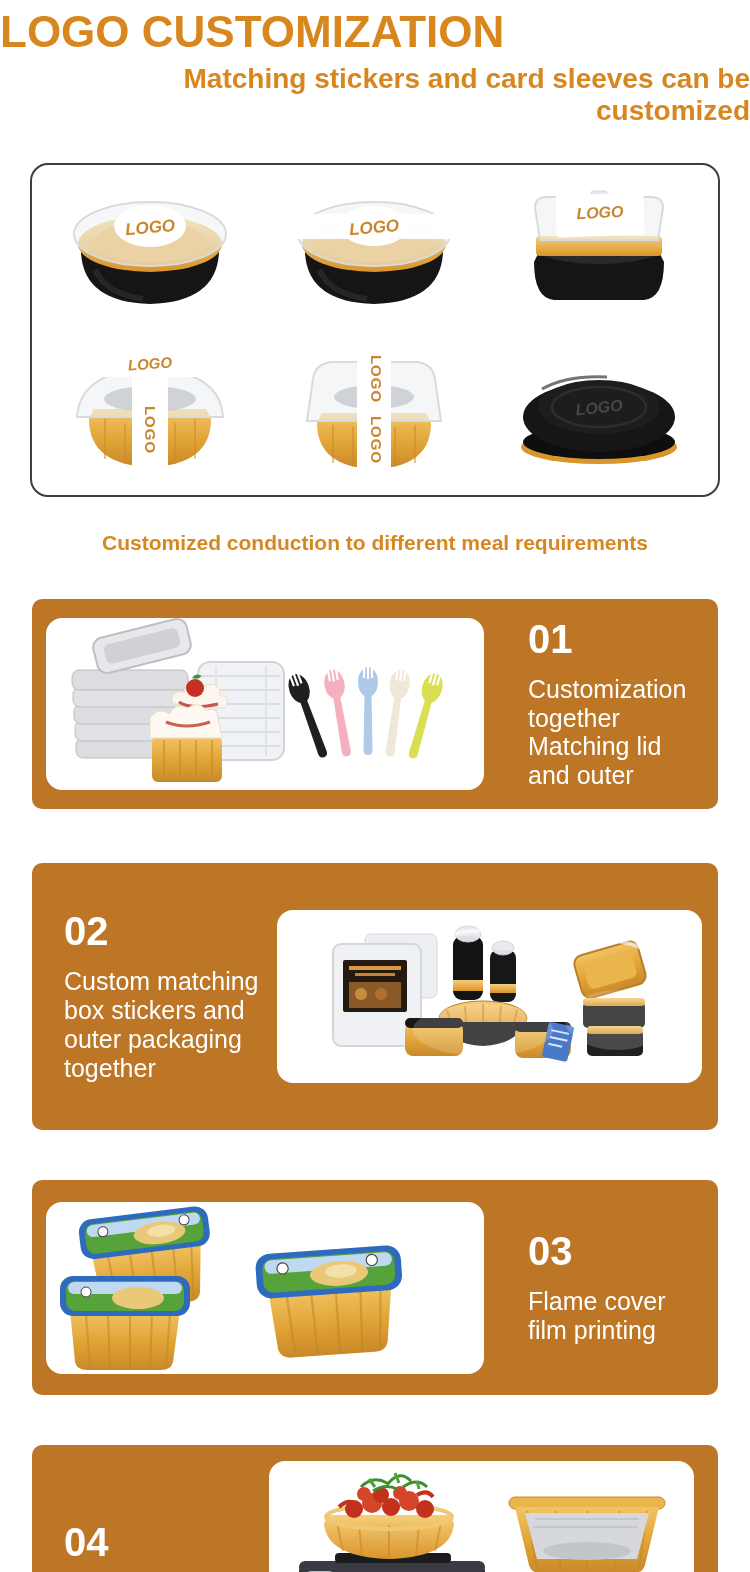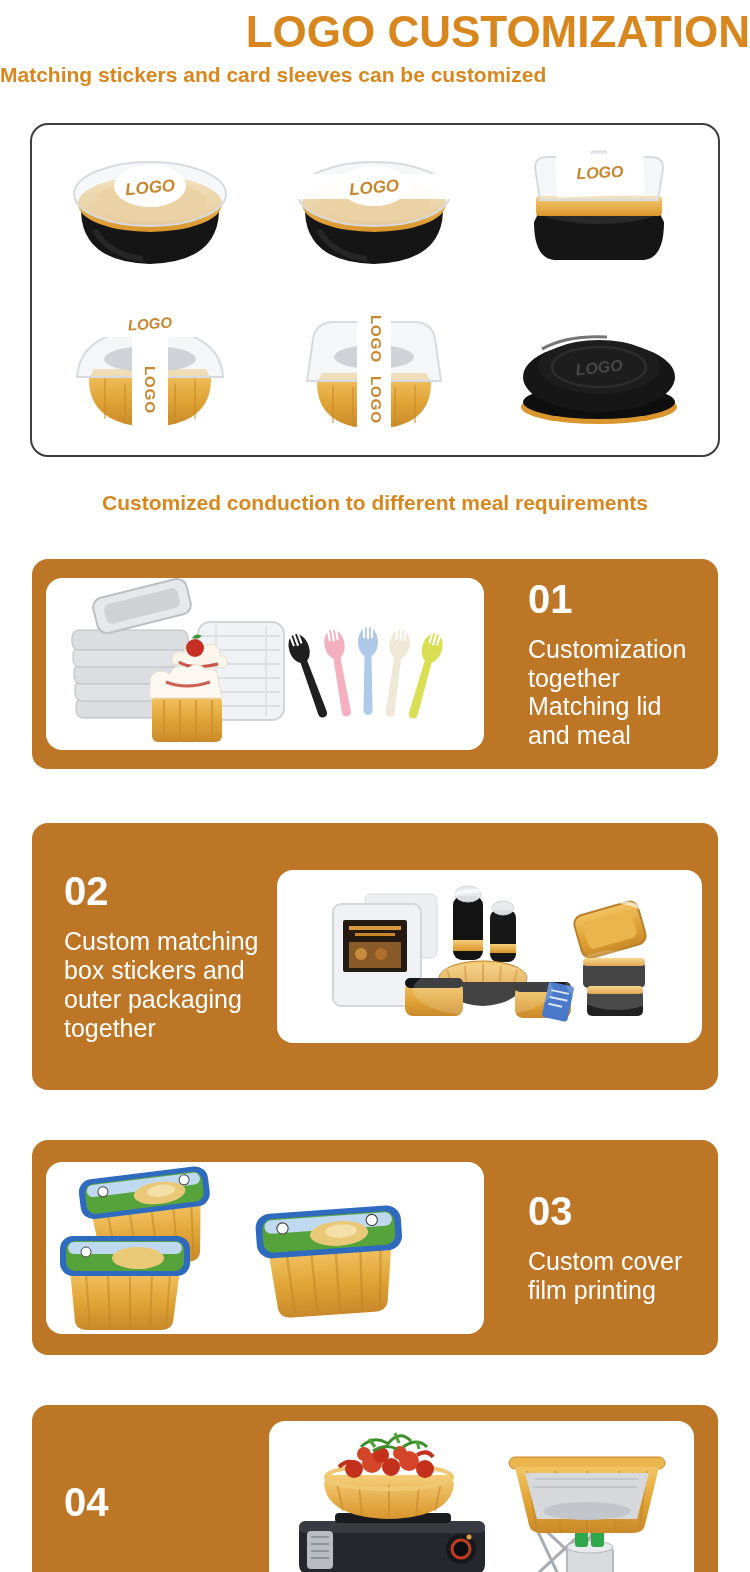--- a/index.html
+++ b/index.html
@@ -1,40 +1,40 @@
 <!DOCTYPE html>
 <html><head>
 <meta charset="utf-8">
 <style>
   html,body{margin:0;padding:0;background:#ffffff;}
   body{width:750px;font-family:"Liberation Sans", sans-serif;}
   .page{width:750px;height:1572px;overflow:hidden;background:#fff;}
 
   .main-title{
-    margin:8px 0 0;text-align:right;
+    margin:8px 0 0;text-align:left;
     font-size:44px;line-height:1.1;font-weight:bold;
     color:#D8871E;letter-spacing:0;
   }
   .subtitle{
-    margin-top:7px;text-align:left;
-    font-size:21px;font-weight:bold;color:#D8871E;
+    margin-top:7px;text-align:right;
+    font-size:28px;font-weight:bold;color:#D8871E;margin-left:24px;
   }
   .showcase-box{
     margin:36px 30px 0;height:326px;background:#fff;
     border:2px solid #3E3E3E;border-radius:18px;
     display:grid;grid-template-columns:repeat(3,1fr);grid-template-rows:1fr 1fr;
     align-items:center;justify-items:center;padding:2px 6px;box-sizing:content-box;
   }
   .showcase-box svg{display:block;}
   .section-heading{
     margin:34px 0 0;text-align:center;
     font-size:21px;font-weight:bold;color:#D8871E;line-height:24px;
   }
   .feature{
-    margin:0 32px;background:#BD7526;border-radius:16px;
+    margin:0 32px;background:#BD7526;border-radius:10px;
     display:flex;align-items:center;box-sizing:border-box;
   }
   .feature.f1{margin-top:44px;height:210px;padding:0 14px;}
   .feature.f2{margin-top:54px;height:267px;padding:0 16px 0 30px;}
   .feature.f3{margin-top:50px;height:215px;padding:12px 14px;}
   .feature.f4{margin-top:50px;height:210px;padding:0 24px 0 30px;}
   .img-card{
     background:#fff;border-radius:16px;overflow:hidden;flex:0 0 auto;
   }
   .img-card svg{display:block;}
@@ -181,21 +181,21 @@
           <use href="#sporkShape" xlink:href="#sporkShape" transform="translate(350,92) rotate(8)" fill="#EFE8D6"></use>
           <use href="#sporkShape" xlink:href="#sporkShape" transform="translate(379,95) rotate(16)" fill="#D9DE52"></use>
         </g>
       </svg>
     </div>
     <div class="txt">
       <div class="num">01</div>
       <div class="desc">Customization
 together
 Matching lid
-and meal</div>
+and outer</div>
     </div>
   </section>
 
   <section class="feature f2">
     <div class="txt">
       <div class="num">02</div>
       <div class="desc">Custom matching
 box stickers and
 outer packaging
 together</div>
@@ -287,21 +287,21 @@
           <rect x="8" y="14" width="114" height="12" rx="6" fill="#BFD9F0"></rect>
           <ellipse cx="74" cy="30" rx="26" ry="11" fill="#E9C878"></ellipse>
           <ellipse cx="76" cy="28" rx="14" ry="6" fill="#F3DFA8"></ellipse>
           <circle cx="24" cy="22" r="5" fill="#FFFFFF" stroke="#444"></circle>
           <circle cx="104" cy="20" r="5" fill="#FFFFFF" stroke="#444"></circle>
         </g>
       </svg>
     </div>
     <div class="txt">
       <div class="num">03</div>
-      <div class="desc">Custom cover
+      <div class="desc">Flame cover
 film printing</div>
     </div>
   </section>
 
   <section class="feature f4">
     <div class="txt">
       <div class="num">04</div>
     </div>
     <div class="img-card">
       <svg width="425" height="178" viewBox="0 0 425 178">

